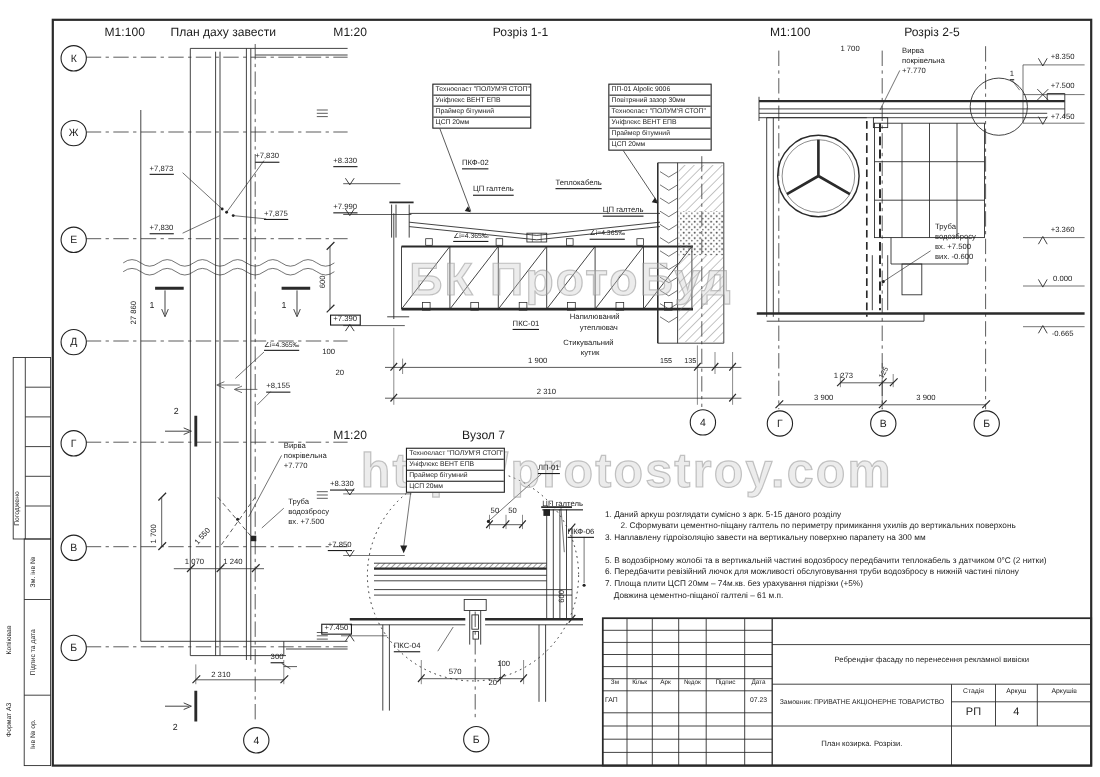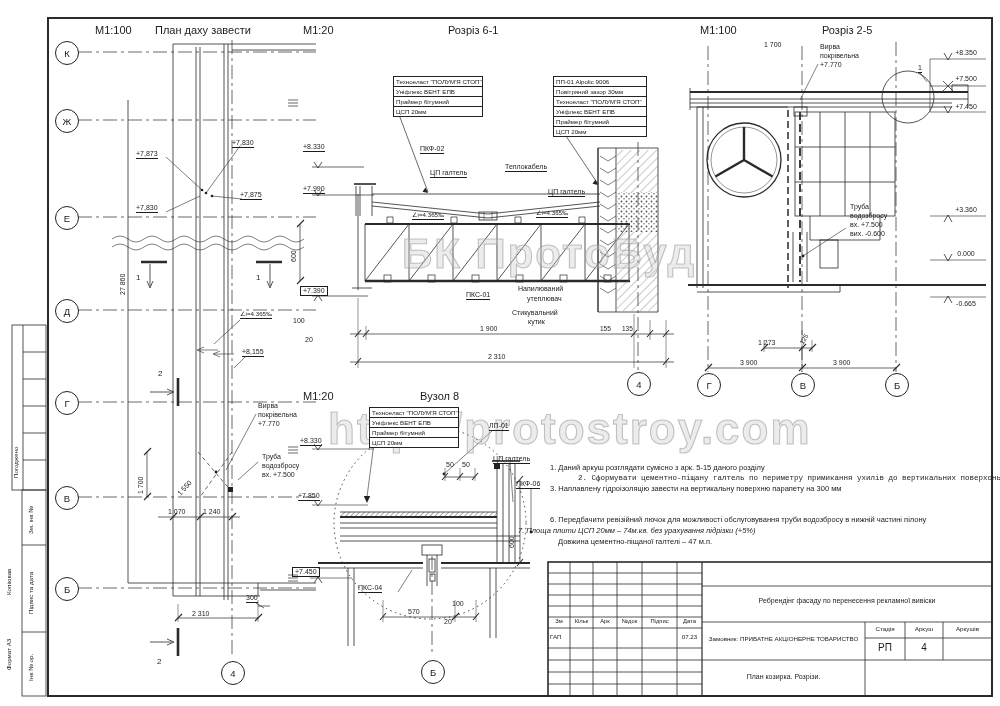--- a/index.html
+++ b/index.html
@@ -164,31 +164,31 @@
     <path d="M702 562 V696" stroke-width="1.2"></path>
     <path d="M702 586 H992 M702 622 H992 M702 660 H992 M865 622 V696 M905 622 V660 M943 622 V660 M865 638 H992"></path>
 
     <rect x="12" y="325" width="34" height="165"></rect>
     <path d="M23 325 V490 M23 352 H46 M23 379 H46 M23 406 H46 M23 433 H46 M23 460 H46"></path>
     <rect x="22" y="490" width="24" height="206"></rect>
     <path d="M22 545 H46 M22 632 H46"></path>
   </g>
 </svg>
 
-<div class="wm" style="left:372px;top:230px;font-size:42px;margin-left:30px;">БК ПротоБуд</div>
+<div class="wm" style="left:372px;top:230px;font-size:42px;">БК ПротоБуд</div>
 <div class="wm" style="left:328px;top:404px;font-size:44px;">http://protostroy.com</div>
 
 <div class="t fs11" style="left:95px;top:24px;">М1:100</div>
 <div class="t fs11" style="left:155px;top:24px;">План даху завести</div>
 <div class="t fs11" style="left:303px;top:24px;">М1:20</div>
-<div class="t fs11" style="left:448px;top:24px;">Розріз 6-1</div>
+<div class="t fs11" style="left:448px;top:24px;">Розріз 1-1</div>
 <div class="t fs11" style="left:700px;top:24px;">М1:100</div>
 <div class="t fs11" style="left:822px;top:24px;">Розріз 2-5</div>
 <div class="t fs11" style="left:303px;top:390px;">М1:20</div>
-<div class="t fs11" style="left:420px;top:390px;">Вузол 8</div>
+<div class="t fs11" style="left:420px;top:390px;">Вузол 7</div>
 
 <div class="axis" style="left:55px;top:41px;">К</div>
 <div class="axis" style="left:55px;top:109px;">Ж</div>
 <div class="axis" style="left:55px;top:206px;">Е</div>
 <div class="axis" style="left:55px;top:299px;">Д</div>
 <div class="axis" style="left:55px;top:391px;">Г</div>
 <div class="axis" style="left:55px;top:486px;">В</div>
 <div class="axis" style="left:55px;top:577px;">Б</div>
 <div class="axis" style="left:221px;top:661px;">4</div>
 <div class="axis" style="left:627px;top:372px;">4</div>
@@ -291,25 +291,26 @@
 <div class="t" style="left:462px;top:461px;">50</div>
 <div class="t u" style="left:298px;top:492px;">+7.850</div>
 <div class="t vt" style="left:508px;top:548px;">600</div>
 <div class="t box" style="left:292px;top:567px;">+7.450</div>
 <div class="t u" style="left:358px;top:584px;">ПКС-04</div>
 <div class="t" style="left:408px;top:608px;">570</div>
 <div class="t" style="left:452px;top:600px;">100</div>
 <div class="t" style="left:444px;top:618px;">20</div>
 
 <div class="t fs75" style="left:550px;top:464px;">1. Даний аркуш розглядати сумісно з арк. 5-15 даного розділу</div>
-<div class="t fs75" style="left:578px;top:474px;font-family:Liberation Mono, monospace;">2. Сформувати цементно-піщану галтель по периметру примикання ухилів до вертикальних поверхонь</div>
+<div class="t fs75" style="left:564px;top:474px;">2. Сформувати цементно-піщану галтель по периметру примикання ухилів до вертикальних поверхонь</div>
 <div class="t fs75" style="left:550px;top:485px;">3. Наплавлену гідроізоляцію завести на вертикальну поверхню парапету на 300 мм</div>
+<div class="t fs75" style="left:550px;top:506px;">5. В водозбірному жолобі та в вертикальній частині водозбросу передбачити теплокабель з датчиком 0°С (2 нитки)</div>
 <div class="t fs75" style="left:550px;top:516px;">6. Передбачити ревізійний лючок для можливості обслуговування труби водозбросу в нижній частині пілону</div>
-<div class="t fs75" style="left:518px;top:527px;font-style:italic;">7. Площа плити ЦСП 20мм – 74м.кв. без урахування підрізки (+5%)</div>
-<div class="t fs75" style="left:558px;top:538px;">Довжина цементно-піщаної галтелі – 47 м.п.</div>
+<div class="t fs75" style="left:550px;top:527px;">7. Площа плити ЦСП 20мм – 74м.кв. без урахування підрізки (+5%)</div>
+<div class="t fs75" style="left:558px;top:538px;">Довжина цементно-піщаної галтелі – 61 м.п.</div>
 
 <div class="t fs55 ctr" style="left:548px;top:618px;width:22px;">Зм</div>
 <div class="t fs55 ctr" style="left:570px;top:618px;width:23px;">Кільк</div>
 <div class="t fs55 ctr" style="left:593px;top:618px;width:24px;">Арк</div>
 <div class="t fs55 ctr" style="left:617px;top:618px;width:25px;">№док</div>
 <div class="t fs55 ctr" style="left:642px;top:618px;width:35px;">Підпис</div>
 <div class="t fs55 ctr" style="left:677px;top:618px;width:25px;">Дата</div>
 <div class="t fs6" style="left:550px;top:634px;">ГАП</div>
 <div class="t fs6 ctr" style="left:677px;top:634px;width:25px;">07.23</div>
 <div class="t ctr" style="left:704px;top:597px;width:286px;">Ребрендінг фасаду по перенесення рекламної вивіски</div>

